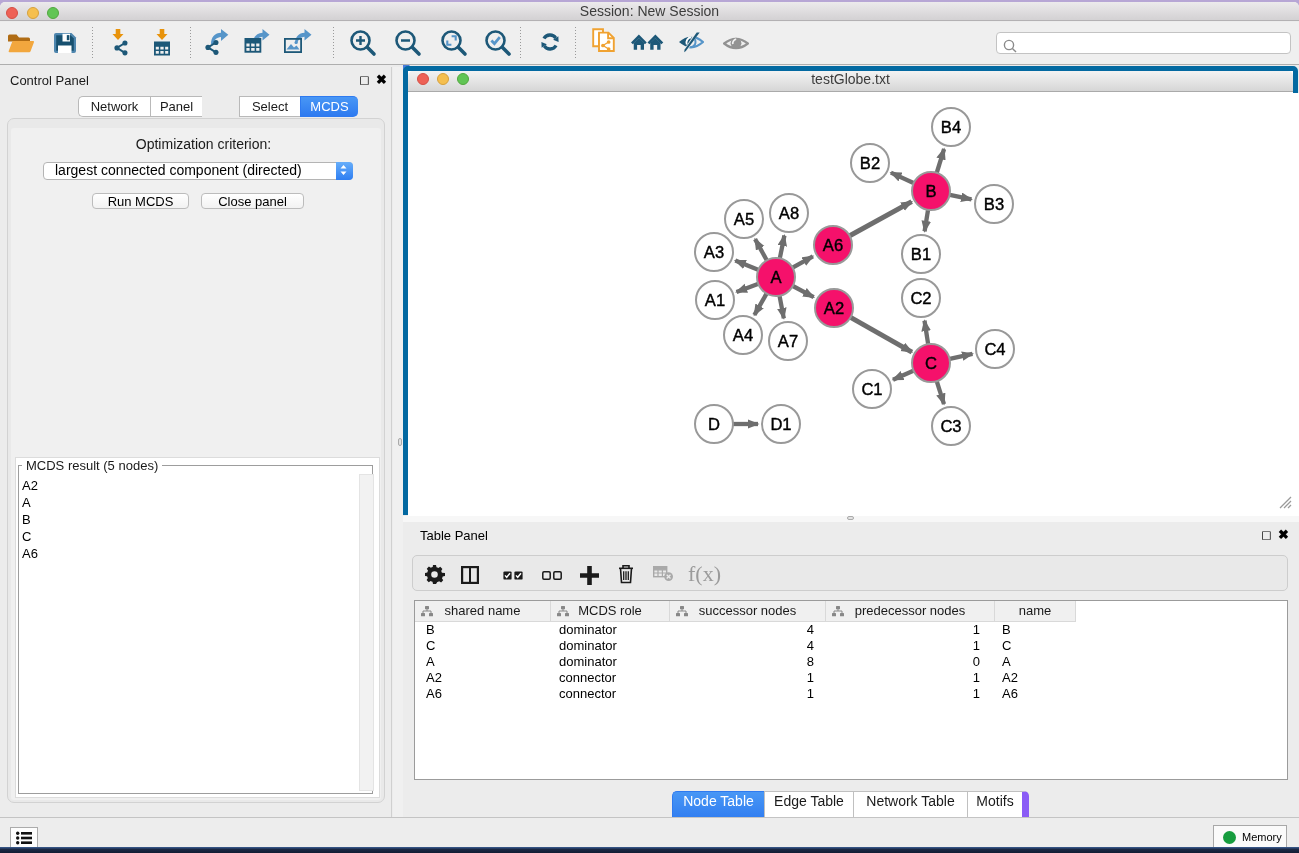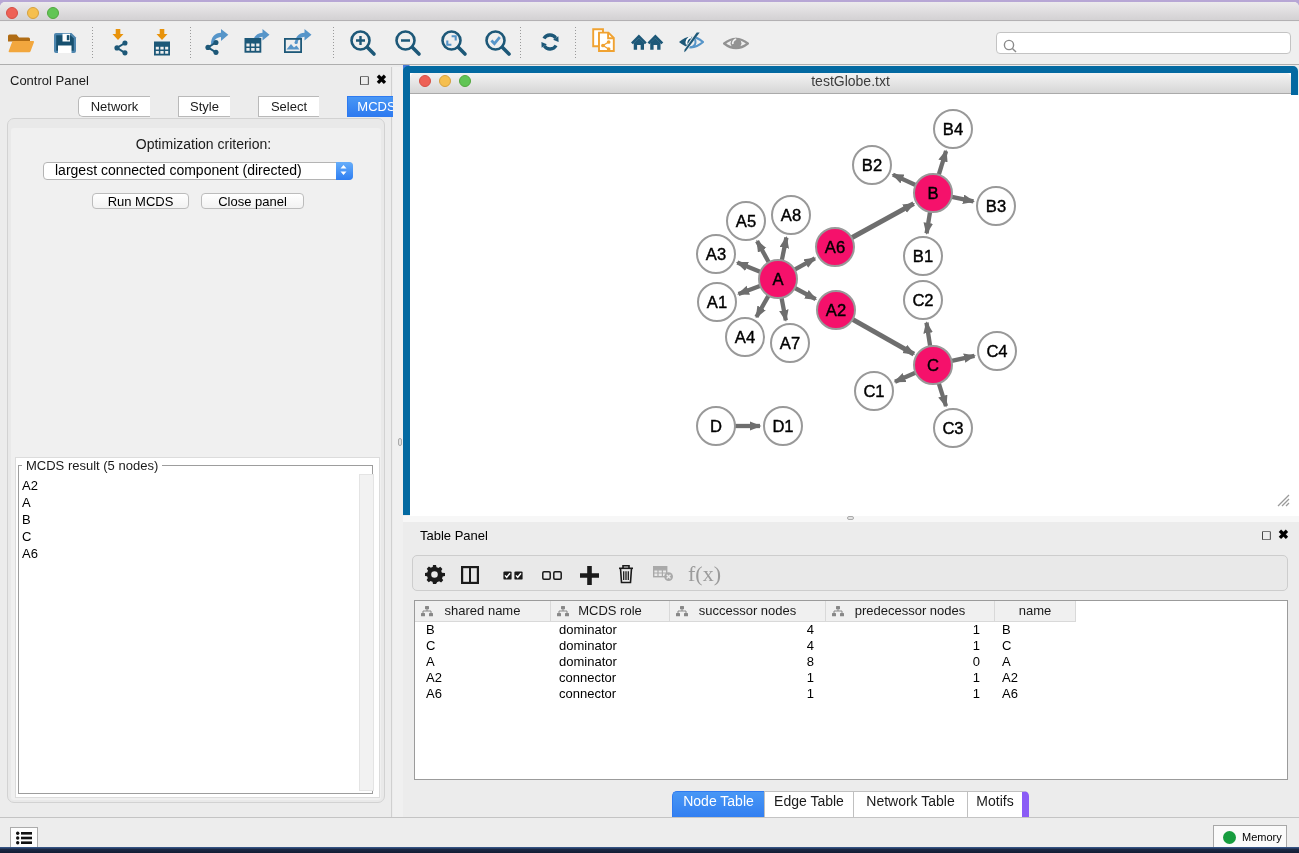--- a/index.html
+++ b/index.html
@@ -16,39 +16,39 @@
 
 #toolbar { position:absolute; left:0; top:20px; width:1299px; height:43px; background:#efefef; border-bottom:1px solid #aeaeae; }
 .tbi { position:absolute; top:7px; }
 .tbsep { position:absolute; top:5px; width:1px; height:32px; background-image:linear-gradient(#9a9a9a 33%, rgba(0,0,0,0) 0%); background-size:1px 3px; }
 #searchbox { position:absolute; left:996px; top:10px; width:295px; height:22px; background:#fff; border:1px solid #c3c3c3; border-radius:4px; }
 
 #cpanel { position:absolute; left:0; top:65px; width:392px; height:752px; background:#ececec; border-right:1px solid #d0d0d0; }
 #cpanel .ptitle { position:absolute; left:10px; top:6px; font-size:13px; color:#1a1a1a; }
 .pbtns { position:absolute; top:6px; font-size:13px; color:#000; }
 
-#cptabs { position:absolute; left:78px; top:29px; height:21px; display:flex; font-size:13px;gap:28px; }
+#cptabs { position:absolute; left:78px; top:29px; height:21px; display:flex; font-size:13px; }
 #cptabs .tab { background:#fff; border:1px solid #b9b9b9; border-right:none; padding:0; line-height:20px; color:#1a1a1a; text-align:center; white-space:nowrap; }
 #cptabs .tab.first { border-radius:5px 0 0 5px; }
 #cptabs .tab.sel { background:linear-gradient(#4897f5,#2e7af0); color:#fff; border-color:#2e7af0; border-radius:0 5px 5px 0; }
 #cpbody { position:absolute; left:7px; top:51px; width:378px; height:685px; border:1px solid #d2d2d2; border-radius:7px; background:#e9e9e9; }
 #cpinner { position:absolute; left:3px; top:9px; width:370px; height:672px; background:#f0f0f0; border-radius:3px; }
 #optlabel { position:absolute; left:8px; width:100%; top:69px; text-align:center; font-size:14px; color:#1a1a1a; }
 #dropdown { position:absolute; left:43px; top:95px; width:310px; height:18px; background:#fff; border:1px solid #b4b4b4; border-radius:4px; font-size:14px; color:#000; line-height:15px; padding-left:11px; }
 #dropdown .caps { position:absolute; right:-1px; top:-1px; width:17px; height:18px; background:linear-gradient(#67aefa,#2e7ef2); border-radius:0 4px 4px 0; }
 .cbtn { position:absolute; height:16px; background:linear-gradient(#ffffff,#f2f2f2); border:1px solid #bcbcbc; border-radius:4px; font-size:13px; color:#000; text-align:center; line-height:16px; }
 
 #resultbox { position:absolute; left:15px; top:390px; width:365px; height:341px; background:#fff; border:1px solid #dcdcdc; }
 #tborder { position:absolute; left:2px; top:7px; width:355px; height:329px; border:1px solid #9d9d9d; }
 #rlegend { position:absolute; left:6px; top:0px; background:#fff; padding:0 4px; font-size:13px; color:#1a1a1a; }
 #rlist { position:absolute; left:6px; top:19px; font-size:13px; color:#000; }
 #rlist .it { height:17px; line-height:17px; }
 #rsb { position:absolute; right:5px; top:16px; width:15px; height:317px; background:#f2f2f2; border:1px solid #e4e4e4; }
 
-#netwin { position:absolute; left:403px; top:64px; width:895px; height:449px; background:#fff; border:7px solid #0369a1; border-radius:5px 5px 0 0; }
+#netwin { position:absolute; left:403px; top:64px; width:895px; height:449px; background:#fff; border:5px solid #0369a1; border-radius:5px 5px 0 0; }
 #nettitle { position:absolute; left:0; top:0; width:100%; height:21px; background:linear-gradient(#f3f3f3,#d6d6d6); border-bottom:1px solid #aaa; border-radius:5px 5px 0 0; }
 
 #nettitle .tl { top:2px; }
 #nettitle .title { position:absolute; left:0; right:0; top:0px; text-align:center; font-size:14px; color:#3c3c3c; }
 #netcanvas { position:absolute; left:0; top:22px; width:893px; height:424px; background:#fff; overflow:hidden; }
 #grip { position:absolute; right:1px; bottom:1px; width:13px; height:13px; }
 
 #tpanel { position:absolute; left:403px; top:520px; width:896px; height:297px; background:#ececec; }
 #ttoolbar { position:absolute; left:9px; top:33px; width:876px; height:36px; background:#e9e9e9; border:1px solid #cdcdcd; border-radius:5px; }
 #ttable { position:absolute; left:414px; top:598px; width:874px; height:180px; background:#fff; border:1px solid #9b9b9b; font-size:13px; }
@@ -75,20 +75,21 @@
 #hdiv { position:absolute; left:403px; top:514px; width:896px; height:6px; background:#f7f7f7; }
 .knob { position:absolute; background:#e3e3e3; border:1px solid #aaaaaa; border-radius:2px; }
 </style>
 </head>
 <body>
 <div id="appwin">
   <div id="titlebar">
     <div class="tl" id="tl-r"></div>
       <div class="tl" id="tl-y"></div>
       <div class="tl" id="tl-g"></div>
+    <div class="title">Session: New Session</div>
   </div>
   <div id="toolbar">
     <svg class="tbi" style="left:6px;top:7px;" width="29" height="26" viewBox="0 0 29 26">
         <path d="M2 7 a1.5 1.5 0 0 1 1.5-1.5 h7 l2.5 3 h9.5 a1.5 1.5 0 0 1 1.5 1.5 v2.5 h-22 z" fill="#b06c14"></path>
         <path d="M6.5 12 h20.5 a1 1 0 0 1 .95 1.35 l-3.4 9 a1.5 1.5 0 0 1 -1.4 1 h-19.5 a1 1 0 0 1 -.95 -1.35 l3.4-9 a1.5 1.5 0 0 1 1.4-1 z" fill="#f2a73e"></path>
       </svg>
     <svg class="tbi" style="left:52px;top:9px;" width="25" height="24" viewBox="0 0 25 24">
         <path d="M2 4 a2 2 0 0 1 2-2 h15.5 L24 6.5 V20 a2 2 0 0 1 -2 2 H4 a2 2 0 0 1 -2-2 z" fill="#4e86ae"></path>
         <path d="M4.2 4.2 h14.4 L21.8 7.6 V19.8 H4.2 z" fill="#17506f"></path>
         <rect x="10.5" y="2.8" width="7.5" height="7.7" fill="#fff"></rect>
@@ -243,22 +244,22 @@
   </div>
   <div id="cpanel">
     <div class="ptitle">Control Panel</div>
     <div class="pbtns" style="left:359px; top:5px;">◻</div>
     <div class="pbtns" style="left:376px; top:5px; font-weight:bold;">✖</div>
     <div id="cpbody">
         <div id="cpinner"></div>
       </div>
     <div id="cptabs">
       <div class="tab first" style="width:72px;">Network</div>
-      <div class="tab" style="width:52px;">Style</div>
-      <div class="tab" style="width:61px;">Select</div>
+      <div class="tab" style="width:52px;">Panel</div>
+      <div class="tab" style="width:61px;margin-left:37px;">Select</div>
       <div class="tab sel" style="width:58px;">MCDS</div>
     </div>
     <div id="dropdown">largest connected component (directed)
       <div class="caps">
         <svg width="15" height="16" viewBox="0 0 15 16">
             <path d="M7.5 3 L10.5 6.5 L4.5 6.5 z M7.5 13 L10.5 9.5 L4.5 9.5 z" fill="#fff"></path>
           </svg>
       </div>
     </div>
     <div id="optlabel">Optimization criterion:</div>

